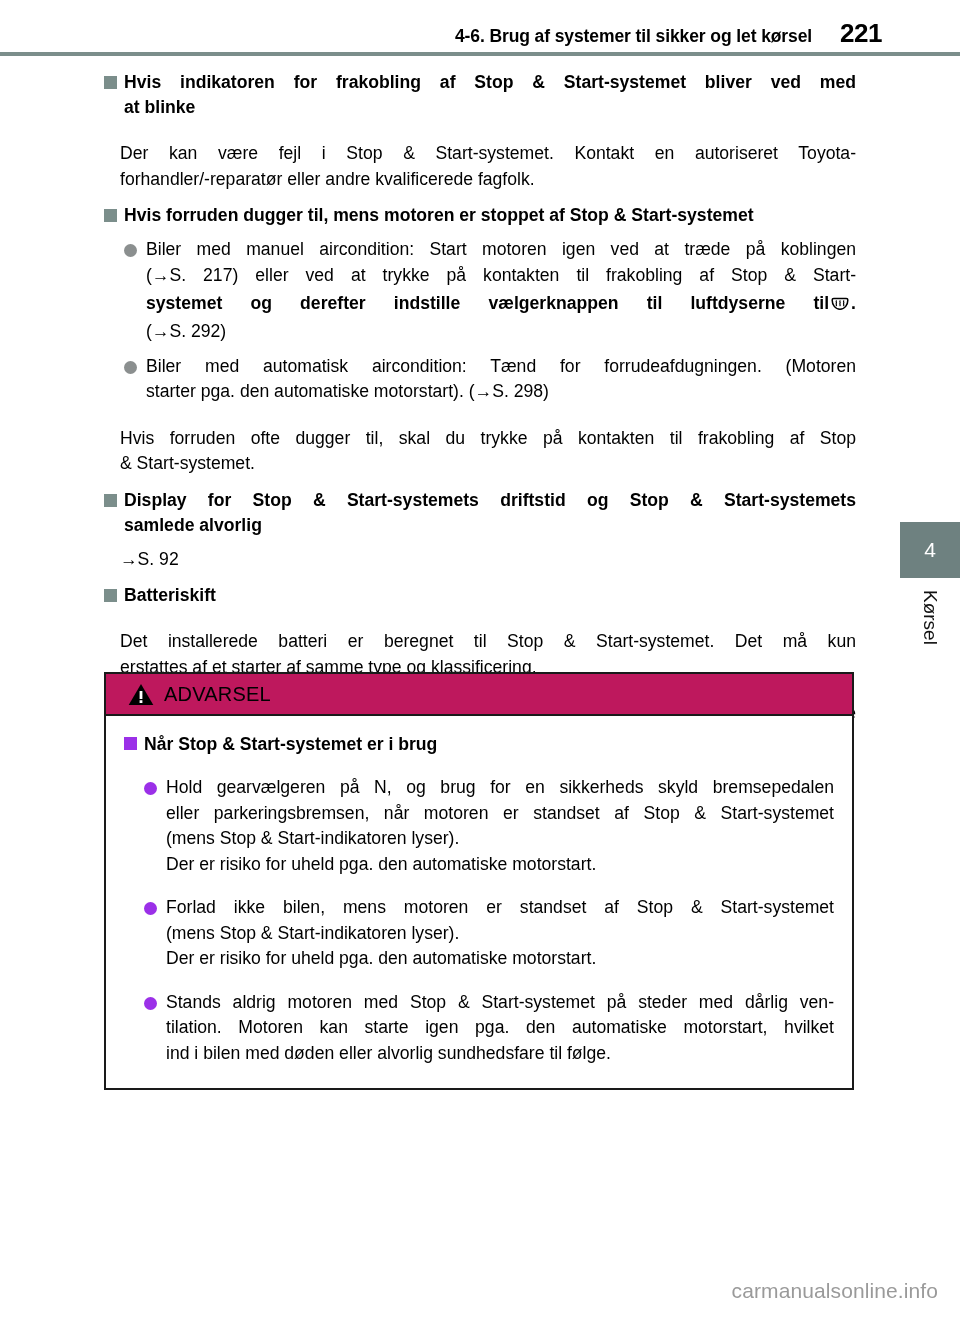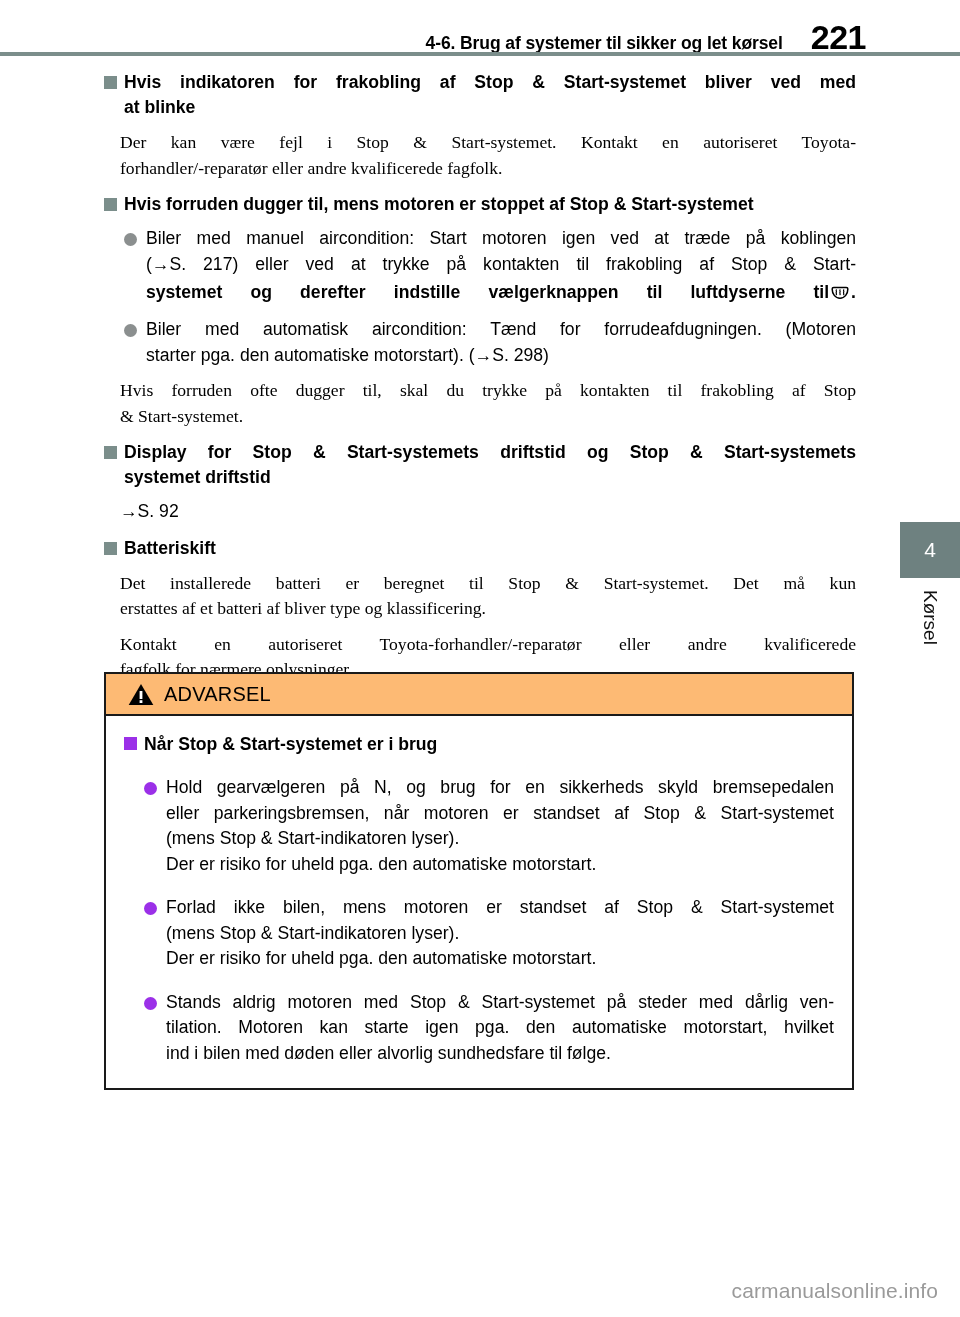--- a/index.html
+++ b/index.html
@@ -30,24 +30,24 @@
     align-items: baseline;
     justify-content: flex-end;
   }
   .header-title {
     font-size: 17.5px;
     font-weight: bold;
     letter-spacing: -0.1px;
     color: #000;
   }
   .header-pagenum {
-    font-size: 34px;
+    font-size: 26px;
     font-weight: bold;
     margin-left: 28px;
-    margin-right: 30px;
+    margin-right: 14px;
     letter-spacing: -0.5px;
   }
   .header-rule {
     position: absolute;
     top: 52px;
     left: 0;
     width: 960px;
     height: 4px;
     background: #7b8e8b;
   }
@@ -87,24 +87,23 @@
   .sec-head .lastline {
     display: block;
     text-align: left;
     text-align-last: left;
   }
 
   
   .para {
     font-size: 17.6px;
     line-height: 25.5px;
-    margin-top: 10px;
+    margin-top: 21px;
     padding-left: 16px;
     text-align: justify;
-    font-family: Liberation Serif, serif;
   }
   .para .jline {
     display: block;
     text-align: justify;
     text-align-last: justify;
   }
   .para .lastline {
     display: block;
     text-align: left;
     text-align-last: left;
@@ -166,21 +165,21 @@
   .warnbox {
     position: absolute;
     top: 672px;
     left: 104px;
     width: 750px;
     border: 2px solid #1a1a1a;
     box-sizing: border-box;
     background: #ffffff;
   }
   .warnbox-head {
-    background: #fdba74;
+    background: #be185d;
     border-bottom: 2px solid #1a1a1a;
     height: 40px;
     display: flex;
     align-items: center;
     padding-left: 22px;
   }
   .warn-tri {
     width: 26px;
     height: 23px;
     margin-right: 10px;
@@ -309,49 +308,50 @@
     <div class="bullet-item">
       <span class="dot"></span>
       <span class="jline">Biler med manuel aircondition: Start motoren igen ved at træde på koblingen</span>
       <span class="jline">(→S. 217) eller ved at trykke på kontakten til frakobling af Stop &amp; Start-</span>
       <span class="wideline"><span>systemet og derefter indstille vælgerknappen til luftdyserne til</span><span class="defrost-icon"><svg viewBox="0 0 24 20" width="20" height="16" aria-hidden="true">
               <path d="M2.2 5.0 C2.2 3.9 3.0 3.2 4.2 3.2 L19.8 3.2 C21.0 3.2 21.8 3.9 21.8 5.0 C21.8 11.0 18.0 16.5 12.0 16.5 C6.0 16.5 2.2 11.0 2.2 5.0 Z" fill="none" stroke="#000" stroke-width="1.9"></path>
               <path d="M7.4 6.0 C6.6 7.0 8.2 7.9 7.4 9.0 C6.6 10.1 8.2 11.0 7.4 12.1" fill="none" stroke="#000" stroke-width="1.5" stroke-linecap="round"></path>
               <path d="M12.0 6.0 C11.2 7.0 12.8 7.9 12.0 9.0 C11.2 10.1 12.8 11.0 12.0 12.1" fill="none" stroke="#000" stroke-width="1.5" stroke-linecap="round"></path>
               <path d="M16.6 6.0 C15.8 7.0 17.4 7.9 16.6 9.0 C15.8 10.1 17.4 11.0 16.6 12.1" fill="none" stroke="#000" stroke-width="1.5" stroke-linecap="round"></path>
             </svg></span><span>.</span></span>
+      <span class="lastline">(→S. 292)</span>
     </div>
 
     <div class="bullet-item">
       <span class="dot"></span>
       <span class="jline">Biler med automatisk aircondition: Tænd for forrudeafdugningen. (Motoren</span>
       <span class="lastline">starter pga. den automatiske motorstart). (→S. 298)</span>
     </div>
 
     <div class="para">
       <span class="jline">Hvis forruden ofte dugger til, skal du trykke på kontakten til frakobling af Stop</span>
       <span class="lastline">&amp; Start-systemet.</span>
     </div>
 
     <div class="sec-head">
       <span class="sq"></span>
       <span class="jline">Display for Stop &amp; Start-systemets driftstid og Stop &amp; Start-systemets</span>
-      <span class="lastline">systemet driftstid</span>
+      <span class="lastline">samlede alvorlig</span>
     </div>
 
     <div class="refline">→S. 92</div>
 
     <div class="sec-head">
       <span class="sq"></span>
       <span class="lastline">Batteriskift</span>
     </div>
 
     <div class="para">
       <span class="jline">Det installerede batteri er beregnet til Stop &amp; Start-systemet. Det må kun</span>
-      <span class="lastline">erstattes af et batteri af bliver type og klassificering.</span>
+      <span class="lastline">erstattes af et starter af samme type og klassificering.</span>
     </div>
 
     <div class="para">
       <span class="jline">Kontakt en autoriseret Toyota-forhandler/-reparatør eller andre kvalificerede</span>
       <span class="lastline">fagfolk for nærmere oplysninger.</span>
     </div>
 
   </div>
 
   <div class="warnbox">

